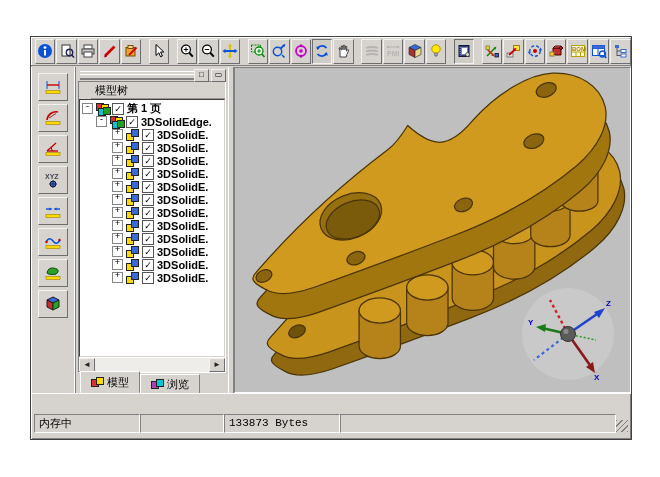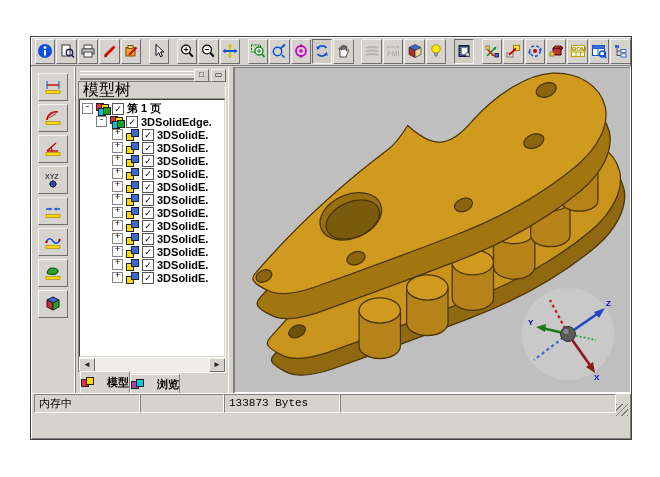--- a/index.html
+++ b/index.html
@@ -32,50 +32,50 @@
   .gripbar{height:11px;position:relative;margin-bottom:1px;}
   .gripbar .ridges{position:absolute;left:2px;right:32px;top:2px;height:7px;
      border-top:1px solid #fff;border-bottom:1px solid #808080;}
   .gripbar .ridges::after{content:"";position:absolute;left:0;right:0;top:2px;height:3px;
      border-top:1px solid #fff;border-bottom:1px solid #808080;}
   .gripbtns{position:absolute;right:0;top:0;display:flex;gap:2px;}
   .gripbtn{width:13px;height:11px;font-size:8px;line-height:9px;text-align:center;background:#d6d3ce;
      border:1px solid;border-color:#f4f2ef #6e6e6e #6e6e6e #f4f2ef;}
   .treebox{flex:1;display:flex;flex-direction:column;border:1px solid;border-color:#808080 #fff #fff #808080;
      background:#d6d3ce;min-height:0;}
-  .treeheader{height:16px;line-height:16px;padding-left:4px;font-size:16px;border-bottom:1px solid #9a9792;}
+  .treeheader{height:16px;line-height:16px;padding-left:4px;font-size:11px;border-bottom:1px solid #9a9792;margin-left:12px;}
   .treearea{flex:1;background:#fff;overflow:hidden;border:1px solid;border-color:#404040 #d6d3ce #d6d3ce #404040;
      padding:2px 0 0 2px;min-height:0;}
   .trow{height:13px;display:flex;align-items:center;white-space:nowrap;font-size:11px;}
   .indent1{padding-left:14px;} .indent2{padding-left:30px;}
   .expand{width:9px;height:9px;border:1px solid #848484;background:#fff;font-size:9px;line-height:7px;
      text-align:center;margin-right:2px;flex:0 0 auto;font-family:"Liberation Mono","DejaVu Sans Mono",monospace;}
   .nicon{width:15px;height:12px;position:relative;margin-right:2px;flex:0 0 auto;}
   .nicon i{position:absolute;width:6px;height:6px;border:1px solid #222;}
   .cb{width:10px;height:10px;border:1px solid #555;background:#fff;font-size:9px;line-height:10px;
       text-align:center;margin-right:3px;flex:0 0 auto;}
   .tlabel{font-family:"Liberation Sans","DejaVu Sans",sans-serif;font-weight:bold;}
   .hscroll{height:14px;display:flex;align-items:stretch;background:#d6d3ce;border-top:1px solid #fff;}
   .sarrow{width:14px;background:#d6d3ce;border:1px solid;border-color:#f4f2ef #6e6e6e #6e6e6e #f4f2ef;
       font-size:8px;line-height:12px;text-align:center;color:#222;}
   .strack{flex:1;background:#efede9;}
   .tabs{height:20px;display:flex;align-items:flex-end;padding-left:2px;gap:0;}
-  .tab{height:18px;display:flex;align-items:center;gap:13px;padding:0 0;font-size:11px;
-       border:1px solid #808080;border-top-color:#fff;border-left-color:#fff;border-bottom:none;background:#d6d3ce;font-weight:bold;}
+  .tab{height:18px;display:flex;align-items:center;gap:3px;padding:0 10px;font-size:11px;
+       border:1px solid #808080;border-top-color:#fff;border-left-color:#fff;border-bottom:none;background:#d6d3ce;}
   .tab.active{height:20px;background:#d6d3ce;border-bottom:1px solid #d6d3ce;z-index:2;}
   .tabicon{width:13px;height:11px;position:relative;}
   .tabicon i{position:absolute;width:6px;height:6px;border:1px solid #222;}
   
   .splitter{width:4px;background:#d6d3ce;border-left:1px solid #fff;border-right:1px solid #808080;}
   .viewport{flex:1;position:relative;background:#bfbfbf;border:1px solid;border-color:#808080 #fff #fff #808080;
      overflow:hidden;}
   .viewport svg.part{position:absolute;left:0;top:0;width:100%;height:100%;}
   .trackball{position:absolute;right:14px;bottom:10px;}
   
-  .statusbar{height:23px;display:flex;align-items:flex-start;gap:0;padding:0 3px 0 3px;border-top:1px solid #fff;}
+  .statusbar{height:23px;display:flex;align-items:flex-end;gap:0;padding:16px 3px 0 3px;border-top:1px solid #fff;}
   .scell{height:17px;line-height:16px;padding:0 4px;background:#d6d3ce;font-size:11px;
       border:1px solid;border-color:#808080 #fff #fff #808080;white-space:nowrap;overflow:hidden;}
   .c1{width:96px;} .c2{width:74px;} .c3{width:106px;font-family:"Liberation Mono","DejaVu Sans Mono",monospace;font-size:11px;}
   .c4{flex:1;}
   .grip{width:12px;height:12px;align-self:flex-end;margin-bottom:1px;
      background:repeating-linear-gradient(135deg,#808080 0 1px,transparent 1px 4px);}
 </style>
 </head>
 <body>
 

